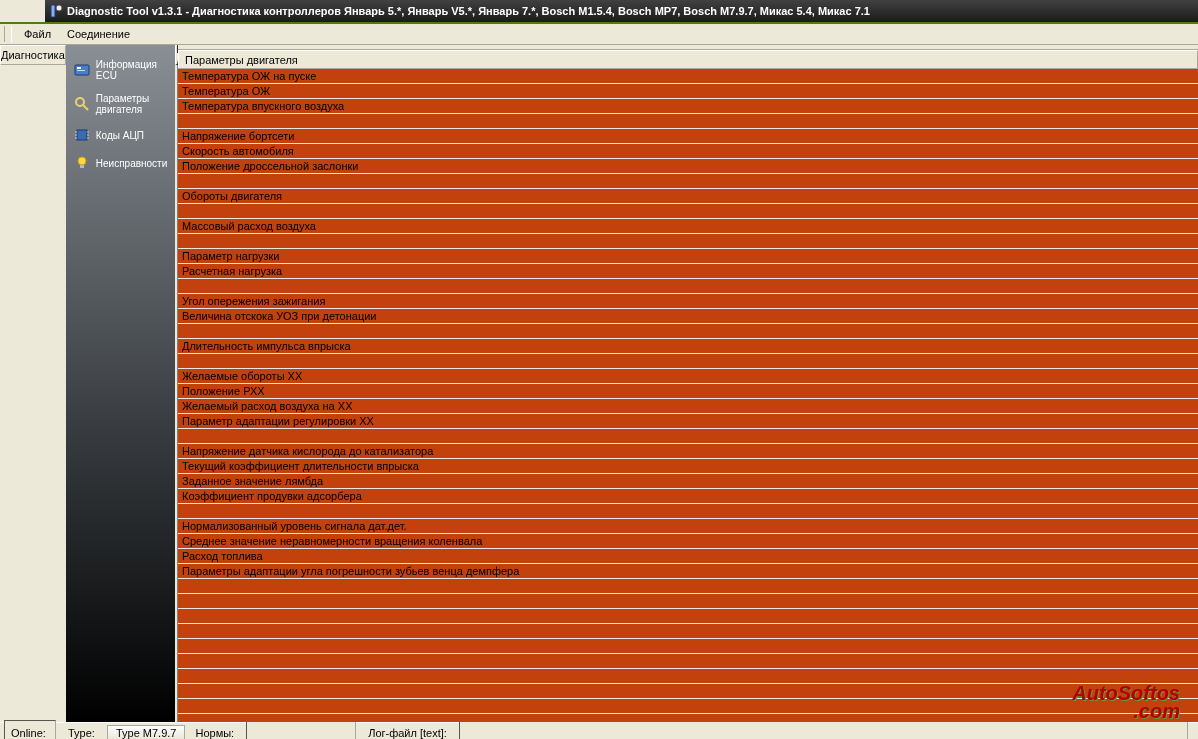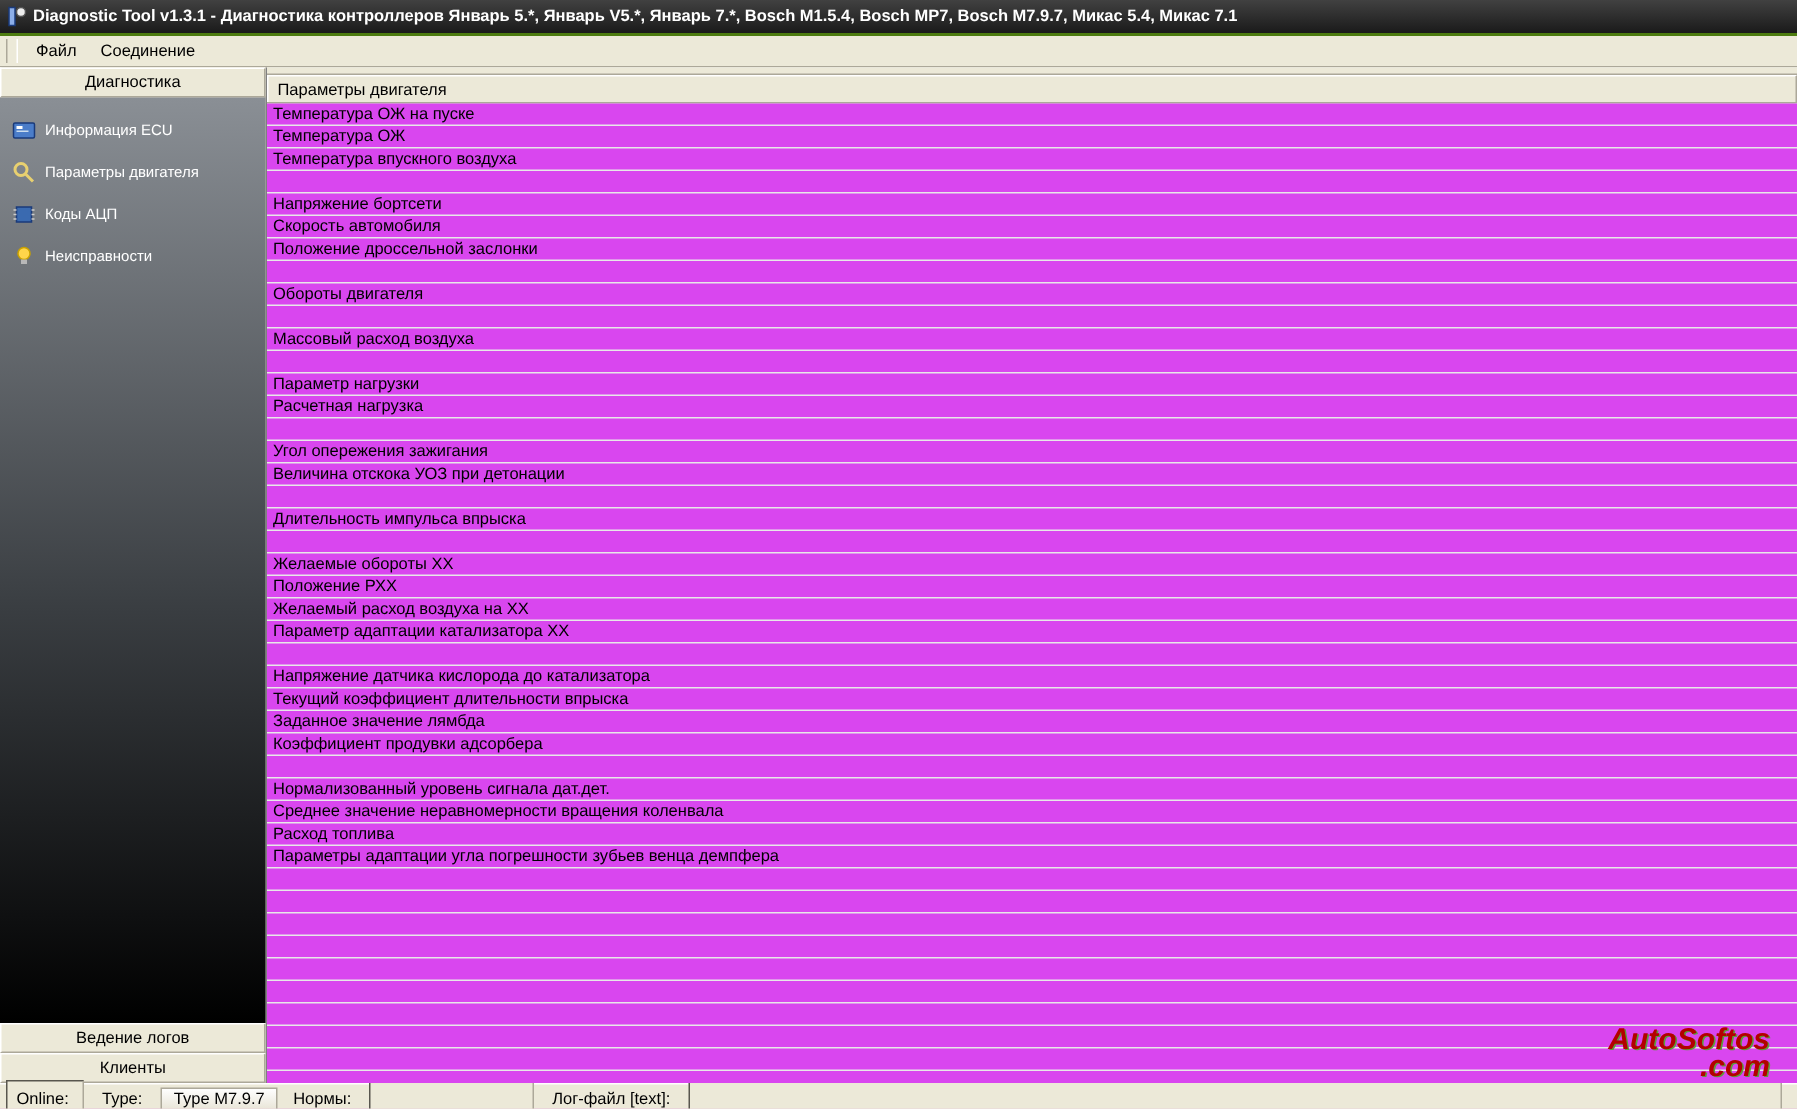--- a/index.html
+++ b/index.html
@@ -14,20 +14,21 @@
   }
   .titlebar {
     height: 22px;
     background: linear-gradient(to bottom, #414141 0%, #1a1a1a 100%);
     color: #fff;
     display: flex;
     align-items: center;
     padding: 0 4px;
     font-weight: bold;
     font-size: 11px;
+    margin-left: 45px;
   }
   .titlebar .icon {
     width: 14px;
     height: 14px;
     margin-right: 4px;
     display: inline-flex;
     align-items: center;
     justify-content: center;
   }
   .menubar {
@@ -52,21 +53,20 @@
   }
   .workspace {
     display: flex;
     height: 677px; 
   }
   
   .sidebar {
     width: 177px;
     height: 100%;
     display: flex;
-    flex-direction: column;
     border-right: 1px solid #808080;
     background: #ece9d8;
   }
   .side-header, .side-footer-btn {
     height: 20px;
     background: #ece9d8;
     border: 1px solid #fff;
     border-right-color: #aca899;
     border-bottom-color: #aca899;
     display: flex;
@@ -122,21 +122,21 @@
     border-right: 1px solid #aca899;
     border-top: 1px solid #fff;
     border-left: 1px solid #fff;
     font-size: 11px;
     display: flex;
     align-items: center;
   }
   .grid-body {
     flex: 1;
     overflow: hidden;
-    background: #d946ef;
+    background: #c2410c;
   }
   .row {
     height: 14px;
     line-height: 14px;
     border-bottom: 1px solid #e8e8e8;
     padding: 0 4px;
     font-size: 11px;
     white-space: nowrap;
   }
   .row.blank { color: transparent; }
@@ -285,21 +285,21 @@
         <div class="row">Расчетная нагрузка</div>
         <div class="row blank">&nbsp;</div>
         <div class="row">Угол опережения зажигания</div>
         <div class="row">Величина отскока УОЗ при детонации</div>
         <div class="row blank">&nbsp;</div>
         <div class="row">Длительность импульса впрыска</div>
         <div class="row blank">&nbsp;</div>
         <div class="row">Желаемые обороты ХХ</div>
         <div class="row">Положение РХХ</div>
         <div class="row">Желаемый расход воздуха на ХХ</div>
-        <div class="row">Параметр адаптации катализатора ХХ</div>
+        <div class="row">Параметр адаптации регулировки ХХ</div>
         <div class="row blank">&nbsp;</div>
         <div class="row">Напряжение датчика кислорода до катализатора</div>
         <div class="row">Текущий коэффициент длительности впрыска</div>
         <div class="row">Заданное значение лямбда</div>
         <div class="row">Коэффициент продувки адсорбера</div>
         <div class="row blank">&nbsp;</div>
         <div class="row">Нормализованный уровень сигнала дат.дет.</div>
         <div class="row">Среднее значение неравномерности вращения коленвала</div>
         <div class="row">Расход топлива</div>
         <div class="row">Параметры адаптации угла погрешности зубьев венца демпфера</div>

